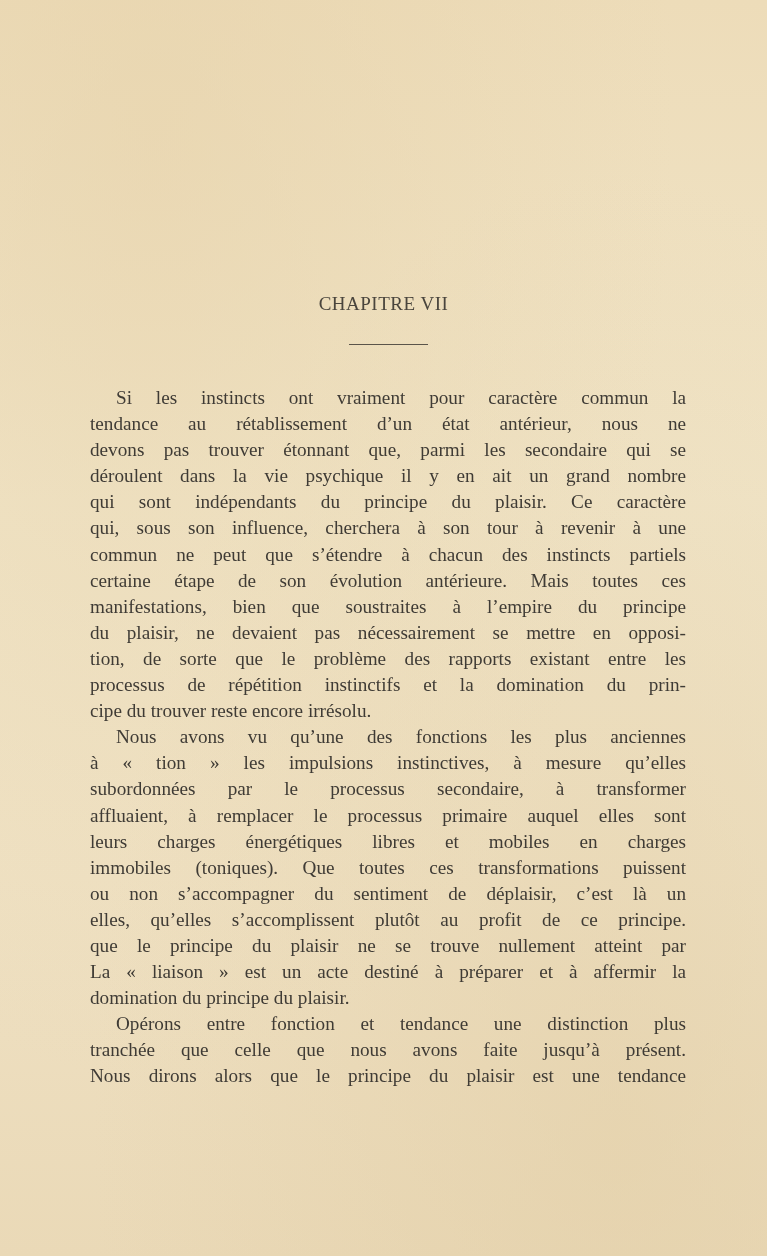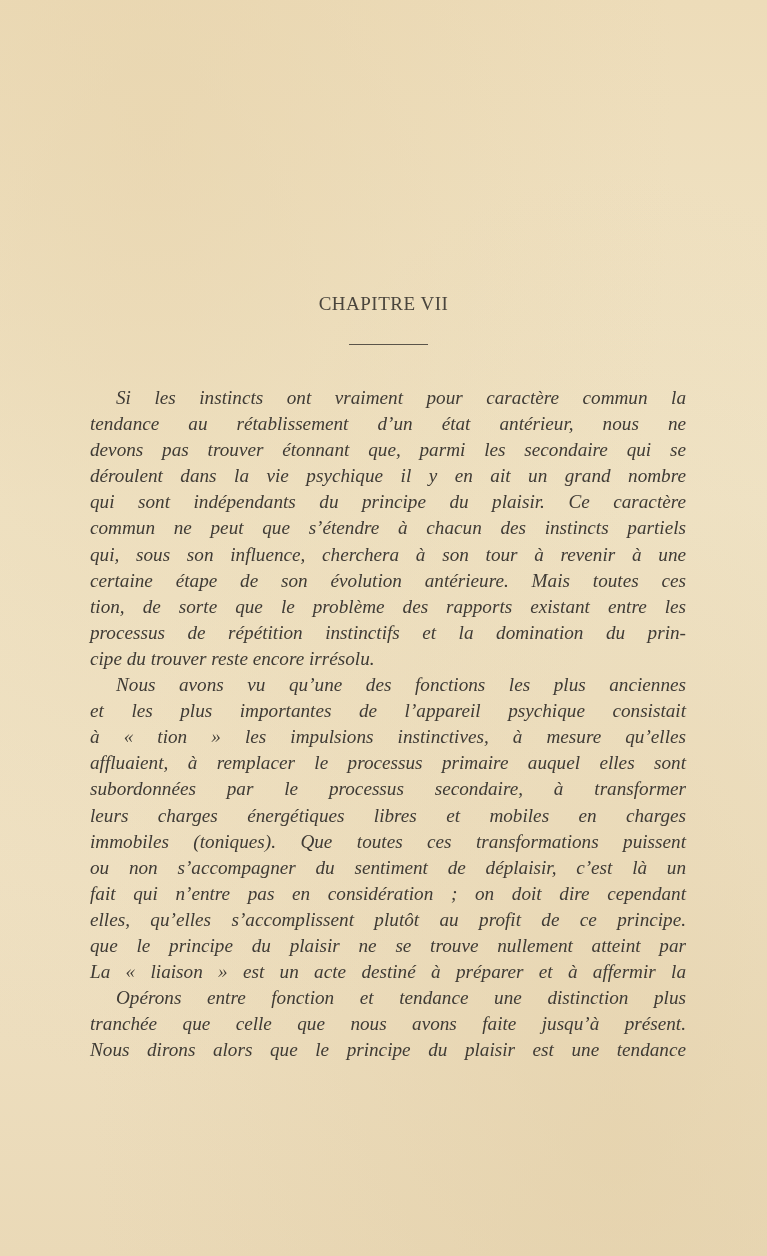--- a/index.html
+++ b/index.html
@@ -49,21 +49,20 @@
       left: 90px;
       width: 596px;
     }
     .para {
       margin: 0;
       font-size: 19.2px;
       line-height: 26.1px;
       text-align: justify;
       text-align-last: left;
       color: #3f3b35;
-      font-style: italic;
     }
     .line {
       display: block;
       white-space: nowrap;
       text-align: justify;
       text-align-last: justify;
     }
     .line.last {
       text-align-last: left;
     }
@@ -78,40 +77,41 @@
   <div class="chapter-title">CHAPITRE VII</div>
   <div class="title-rule"></div>
 
   <div class="body-text">
     <div class="para">
         <span class="line indent">Si les instincts ont vraiment pour caractère commun la</span>
         <span class="line">tendance au rétablissement d’un état antérieur, nous ne</span>
         <span class="line">devons pas trouver étonnant que, parmi les secondaire qui se</span>
         <span class="line">déroulent dans la vie psychique il y en ait un grand nombre</span>
         <span class="line">qui sont indépendants du principe du plaisir. Ce caractère</span>
+        <span class="line">qui, sous son influence, cherchera à son tour à revenir à une</span>
         <span class="line">commun ne peut que s’étendre à chacun des instincts partiels</span>
-        <span class="line">qui, sous son influence, cherchera à son tour à revenir à une</span>
         <span class="line">certaine étape de son évolution antérieure. Mais toutes ces</span>
+        <span class="line">manifestations, bien que soustraites à l’empire du principe</span>
+        <span class="line">du plaisir, ne devaient pas nécessairement se mettre en opposi-</span>
         <span class="line">tion, de sorte que le problème des rapports existant entre les</span>
         <span class="line">processus de répétition instinctifs et la domination du prin-</span>
         <span class="line last">cipe du trouver reste encore irrésolu.</span>
       </div>
     <div class="para">
         <span class="line indent">Nous avons vu qu’une des fonctions les plus anciennes</span>
-        <span class="line">et les plus importantes de l’appareil psychique consistait</span>
         <span class="line">à « tion » les impulsions instinctives, à mesure qu’elles</span>
+        <span class="line">subordonnées par le processus secondaire, à transformer</span>
         <span class="line">affluaient, à remplacer le processus primaire auquel elles sont</span>
-        <span class="line">subordonnées par le processus secondaire, à transformer</span>
         <span class="line">leurs charges énergétiques libres et mobiles en charges</span>
         <span class="line">immobiles (toniques). Que toutes ces transformations puissent</span>
         <span class="line">ou non s’accompagner du sentiment de déplaisir, c’est là un</span>
-        <span class="line">fait qui n’entre pas en considération ; on doit dire cependant</span>
         <span class="line">elles, qu’elles s’accomplissent plutôt au profit de ce principe.</span>
         <span class="line">que le principe du plaisir ne se trouve nullement atteint par</span>
         <span class="line">La « liaison » est un acte destiné à préparer et à affermir la</span>
+        <span class="line last">domination du principe du plaisir.</span>
       </div>
     <div class="para">
         <span class="line indent">Opérons entre fonction et tendance une distinction plus</span>
         <span class="line">tranchée que celle que nous avons faite jusqu’à présent.</span>
         <span class="line">Nous dirons alors que le principe du plaisir est une tendance</span>
       </div>
   </div>
 </div>
 
 </body></html>

